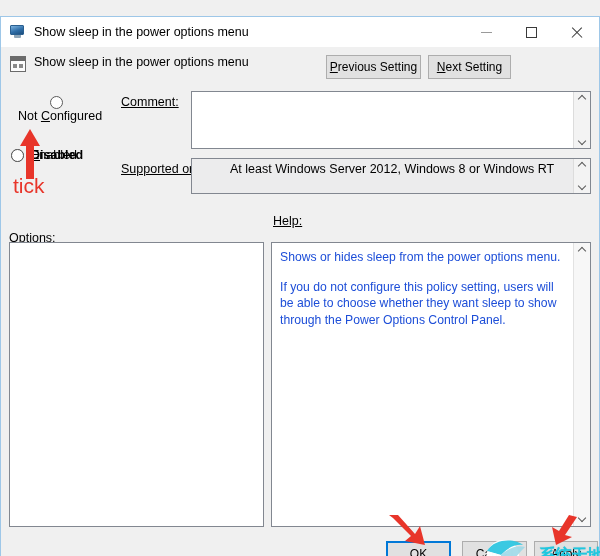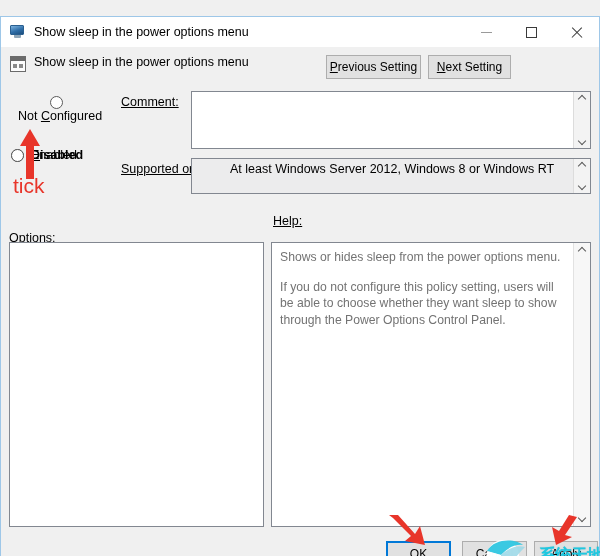--- a/index.html
+++ b/index.html
@@ -296,21 +296,21 @@
     background: #ffffff;
     border: 1px solid #828790;
     box-sizing: border-box;
     display: flex;
   }
   #help-text {
     flex: 1;
     padding: 6px 8px 6px 8px;
     font-size: 12.2px;
     line-height: 16.5px;
-    color: #737373;
+    color: #1d4ed8;
     overflow: hidden;
   }
   #help-text p {
     margin: 0 0 13px 0;
   }
   #help-text p:last-child { margin-bottom: 16px; }
   #help-scroll {
     width: 17px;
     flex: none;
     background: #f7f7f7;

